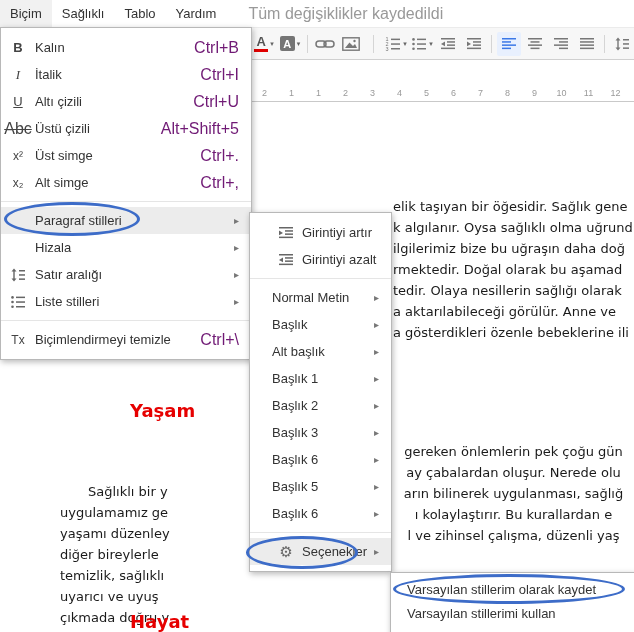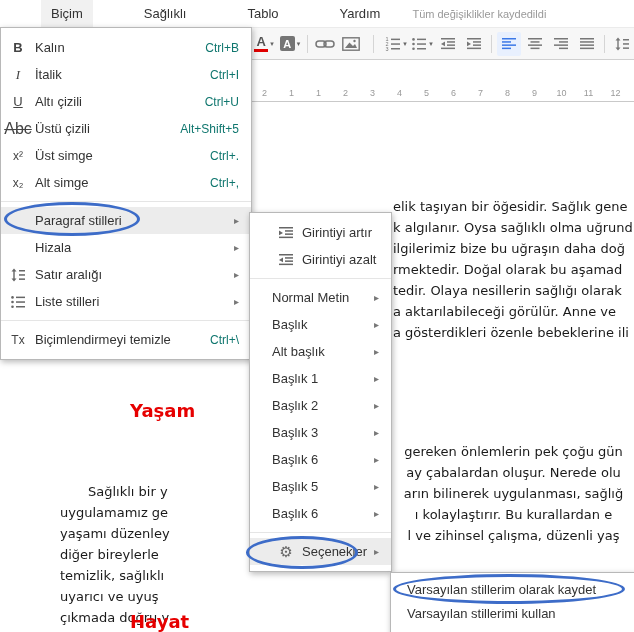--- a/index.html
+++ b/index.html
@@ -2,23 +2,23 @@
 <html><head>
 <meta charset="utf-8">
 <style>
   html,body{margin:0;padding:0;}
   body{width:634px;height:632px;position:relative;overflow:hidden;background:#fff;
        font-family:"Liberation Sans", sans-serif;-webkit-font-smoothing:antialiased;}
 
   
   .menubar{position:absolute;top:0;left:0;right:0;height:27px;display:flex;align-items:center;
            background:#fff;font-size:13px;color:#333;z-index:6;}
-  .mitem{padding:0 10px;height:100%;display:flex;align-items:center;cursor:pointer;margin-left:41px;}
+  .mitem{padding:0 10px;height:100%;display:flex;align-items:center;cursor:pointer;}
   .mitem.active{background:#f1f1f1;}
-  .statustext{color:#999;font-size:11px;margin-left:22px;}
+  .statustext{color:#999;font-size:16px;margin-left:22px;}
 
   
   .toolbar{position:absolute;top:27px;left:0;right:0;height:31px;background:#f7f7f7;
            border-top:1px solid #ebebeb;border-bottom:1px solid #d0d0d0;z-index:5;}
   .tb-inner{display:flex;align-items:center;height:100%;margin-left:251px;}
   .tbtn{height:24px;min-width:24px;display:flex;align-items:center;justify-content:center;
         color:#777;border-radius:2px;margin:0 1px;cursor:pointer;}
   .tbtn.selected{color:#3b78e7;background:#e8f0fe;}
   .tsep{width:1px;height:18px;background:#d5d5d5;margin:0 4px;flex:none;}
   .tsep.wide{margin:0 9px;}
@@ -57,21 +57,21 @@
   #options-menu .menu-item{height:24px;padding-left:16px;}
   .menu-item.open{background:#ececec;}
   .menu-sep{border-top:1px solid #e5e5e5;margin:5px 0;}
   .ic{width:34px;flex:none;text-align:center;font-size:13px;color:#444;}
   .ic-b{font-weight:bold;}
   .ic-i{font-style:italic;font-family:"Liberation Serif", serif;}
   .ic-u{text-decoration:underline;}
   .ic-abc{text-decoration:line-through;font-size:16px;}
   .ic-sup,.ic-sub,.ic-tx{font-size:12px;}
   .label{flex:none;}
-  .shortcut{color:#0f766e;font-size:12px;margin-left:auto;}
+  .shortcut{color:#701a75;font-size:16px;margin-left:auto;}
   .arrow{color:#777;font-size:10px;margin-left:auto;}
   #styles-menu .menu-item{padding-left:22px;}
   #styles-menu .menu-item.has-ic{padding-left:24px;}
   .ic2{width:24px;flex:none;text-align:center;color:#666;margin-right:4px;}
   .gear{font-size:15px;color:#666;}
 
   
   .ellipse{position:absolute;border:3px solid #3d6cc8;border-radius:50%;z-index:30;pointer-events:none;}
   #el1{left:4px;top:202px;width:130px;height:28px;}
   #el2{left:246px;top:536px;width:106px;height:27px;}

